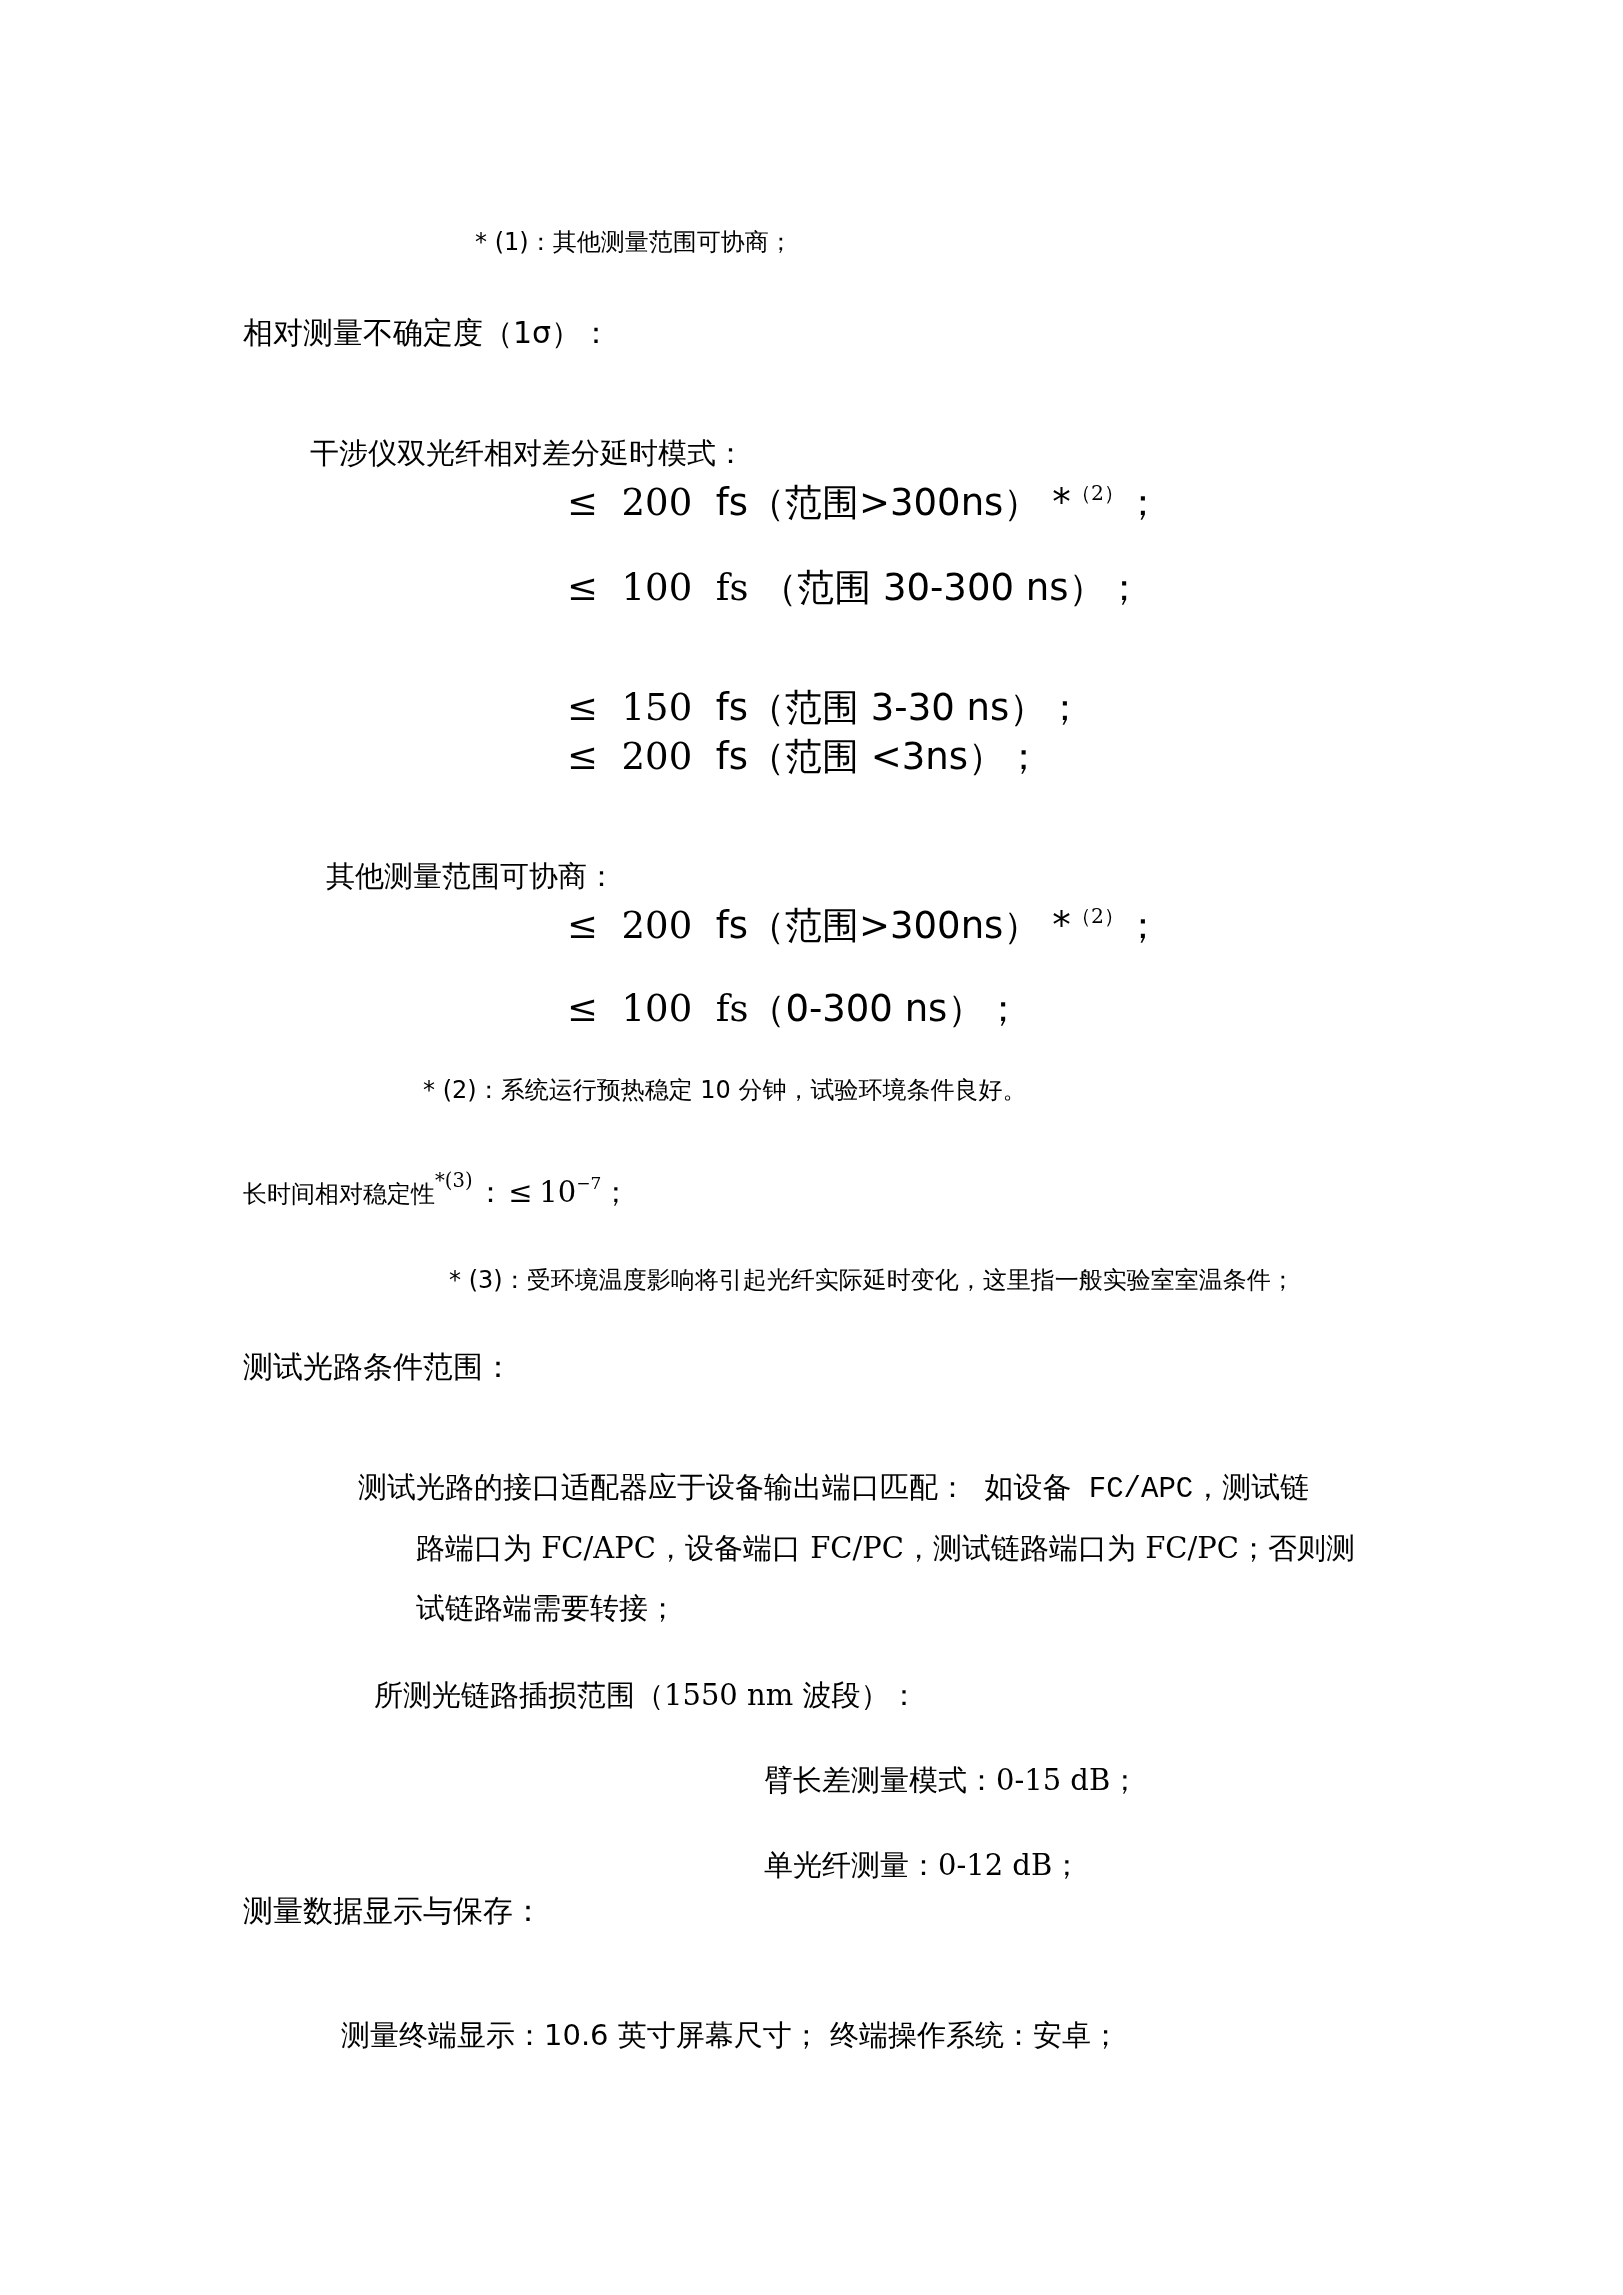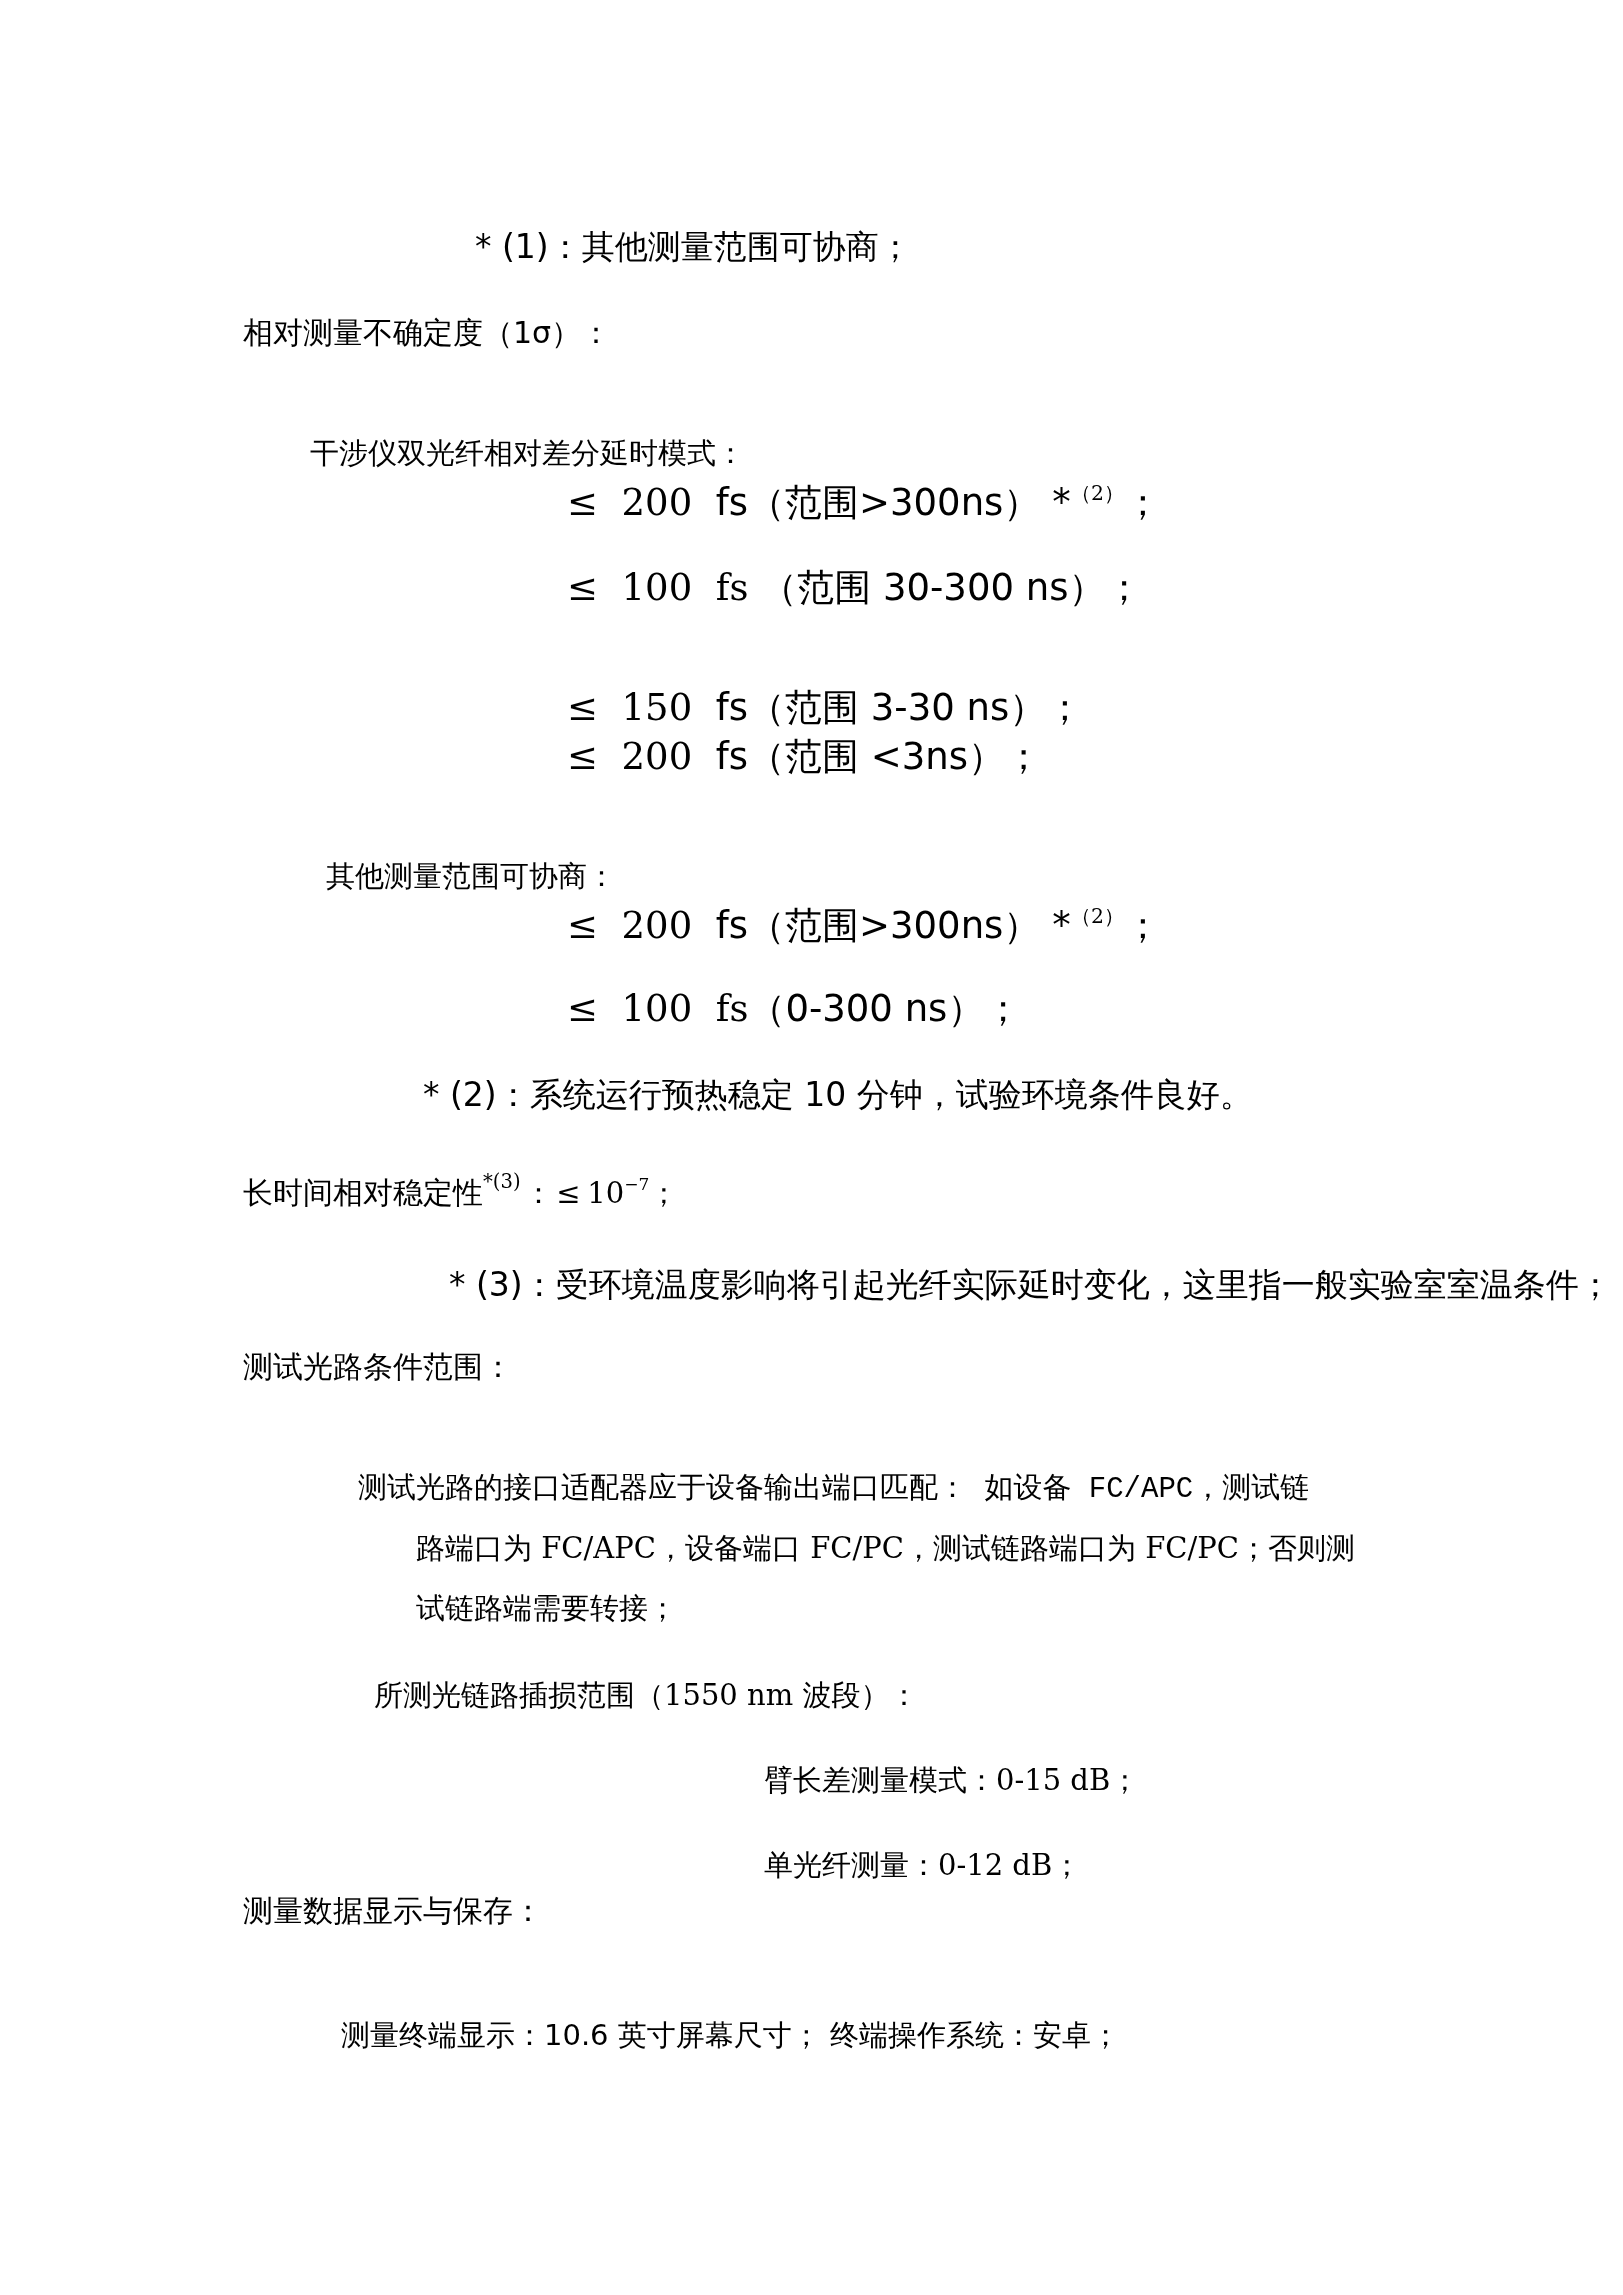--- a/index.html
+++ b/index.html
@@ -14,21 +14,21 @@
       overflow: hidden;
       color: #000000;
       font-family: "DejaVu Sans", "Liberation Sans", sans-serif;
     }
     .line {
       position: absolute;
       white-space: nowrap;
       line-height: 1;
     }
     .note {
-      font-size: 33px;
+      font-size: 24px;
     }
     .heading {
       font-size: 30px;
       font-weight: normal;
     }
     .body-text {
       font-size: 29px;
       margin-top: 40px;
     }
     .spec {
@@ -92,21 +92,21 @@
   <span class="serif">≤</span>&nbsp;
   <span class="serif">100</span>&nbsp;
   <span class="serif">fs</span><span>（0-300 ns）</span><span>；</span>
 </div>
 
 <div class="line note" style="left:423px; top:1078px;">
   <span>* (2)：</span><span>系统运行预热稳定 10 分钟，试验环境条件良好。</span>
 </div>
 
 <div class="line" style="left:243px; top:1178px;">
-  <span class="heading" style="font-size:30px;">长时间相对稳定性</span><sup class="serif" style="font-size:19.6px;">*(3)</sup>
+  <span class="heading" style="font-size:24px;">长时间相对稳定性</span><sup class="serif" style="font-size:19.6px;">*(3)</sup>
   <span class="serif" style="font-size:29px;">：</span>
   <span class="serif" style="font-size:29px;">≤</span>&nbsp;
   <span class="serif" style="font-size:29px;">10</span><sup class="serif" style="font-size:17px;">−7</sup><span class="serif" style="font-size:29px;">；</span>
 </div>
 
 <div class="line note" style="left:449px; top:1268px;">
   <span>* (3)：</span><span>受环境温度影响将引起光纤实际延时变化，这里指一般实验室室温条件；</span>
 </div>
 
 <div class="line heading" style="left:243px; top:1352px;">测试光路条件范围：</div>

